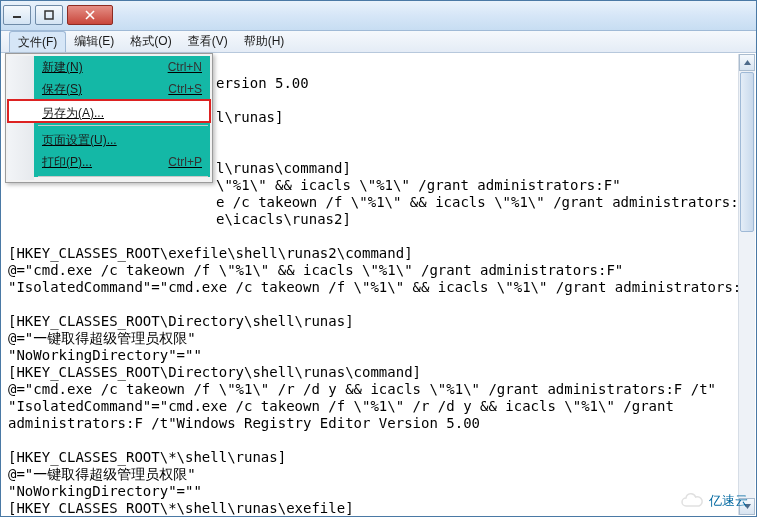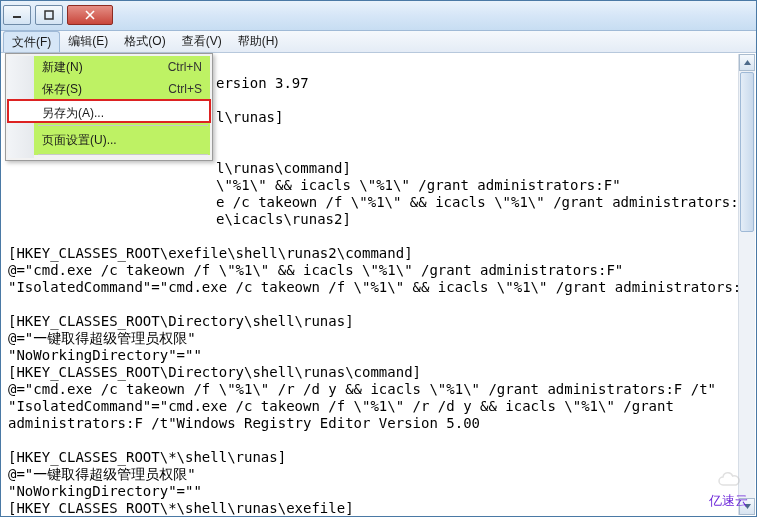--- a/index.html
+++ b/index.html
@@ -6,36 +6,36 @@
   html, body { width: 757px; height: 517px; overflow: hidden; font-family: "Microsoft YaHei", "SimSun", Tahoma, sans-serif; font-size: 12px; background: #fff; }
   .window { width: 757px; height: 517px; border: 1px solid #4a79a5; background: #fff; position: relative; }
   .titlebar { height: 30px; background: linear-gradient(to bottom, #e9f2fb 0%, #d6e6f7 50%, #c7ddf2 100%); display: flex; align-items: center; justify-content: space-between; border-bottom: 1px solid #9fb9d6; }
   .titlebar-left { display: flex; align-items: center; padding-left: 6px; gap: 6px; color: #2b2b2b; }
   .app-icon { width: 16px; height: 16px; }
   .titlebar-right { display: flex; height: 100%; }
   .win-btn { height: 20px; display: flex; align-items: center; justify-content: center; border: 1px solid #6f8ba8; border-radius: 2px; margin: 4px 2px; background: linear-gradient(to bottom, #f5f9fd, #d4e4f4); }
   .win-btn.min, .win-btn.max { width: 28px; }
   .win-btn.close { width: 46px; background: linear-gradient(to bottom, #e58f86, #c9463b); border-color: #8d2b22; color: #fff; }
   .win-btn svg { display: block; }
-  .menubar { height: 22px; background: linear-gradient(to bottom, #f5f8fc, #e4ecf6); border-bottom: 1px solid #b7c8dc; display: flex; align-items: stretch; padding-left: 2px; }
+  .menubar { height: 22px; background: linear-gradient(to bottom, #f5f8fc, #e4ecf6); border-bottom: 1px solid #b7c8dc; display: flex; align-items: stretch; padding-left: 8px; }
   .menu-item { padding: 0 8px; display: flex; align-items: center; cursor: default; color: #1a1a1a; }
   .menu-item.open { background: #d6e6f7; border: 1px solid #9fb9d6; border-bottom: none; border-radius: 3px 3px 0 0; }
   .dropdown { position: absolute; left: 4px; top: 52px; width: 208px; background: #f2f2f2; border: 1px solid #9b9b9b; box-shadow: 2px 2px 4px rgba(0,0,0,0.25); z-index: 10; padding: 2px; }
-  .dropdown-inner { background: #bef264; }
+  .dropdown-inner { background: #14b8a6; text-decoration: underline; }
   .gutter { position: absolute; left: 2px; top: 2px; bottom: 2px; width: 26px; background: linear-gradient(to right, #f2f4f7, #e6e9ed); }
   .dd-item { position: relative; height: 22px; display: flex; align-items: center; padding-left: 34px; padding-right: 8px; cursor: default; color: #1a1a1a; }
   .dd-item .shortcut { margin-left: auto; color: #333; }
   .dd-item.highlight { outline: 2px solid #d22; outline-offset: -1px; background: #fff; align-items: flex-end; }
   .dd-sep { height: 1px; margin: 3px 2px 3px 30px; background: #c9c9c9; }
   .client { position: absolute; left: 1px; right: 1px; top: 53px; bottom: 1px; display: flex; }
   .editor { flex: 1; padding: 4px 6px; font-family: "SimSun", "MS Gothic", monospace; font-size: 14px; line-height: 17px; white-space: pre; overflow: hidden; color: #000; }
   .scrollbar-v { width: 17px; background: #eef2f7; border-left: 1px solid #d6dde6; position: relative; }
   .scroll-btn { height: 17px; background: linear-gradient(to bottom, #f5f9fd, #d8e4f1); border: 1px solid #aabccf; display: flex; align-items: center; justify-content: center; }
   .scroll-thumb { position: absolute; left: 1px; right: 1px; top: 18px; height: 160px; background: linear-gradient(to right, #e4edf7, #c8d9ec); border: 1px solid #9fb9d6; border-radius: 2px; }
-  .watermark { position: absolute; right: 8px; bottom: 6px; color: #6d28d9; font-size: 13px; display: flex; align-items: center; gap: 4px; pointer-events: none; flex-direction: column; }
+  .watermark { position: absolute; right: 8px; bottom: 6px; color: #0369a1; font-size: 13px; display: flex; align-items: center; gap: 4px; pointer-events: none; }
   .watermark svg { opacity: 0.55; }
   .editor .pad { display: inline-block; width: 208px; }
 </style>
 </head>
 <body>
 
 <div class="window">
 
   <div class="titlebar">
     <div class="titlebar-right">
@@ -61,21 +61,21 @@
   <div class="menubar">
     <div class="menu-item open">文件(F)</div>
     <div class="menu-item">编辑(E)</div>
     <div class="menu-item">格式(O)</div>
     <div class="menu-item">查看(V)</div>
     <div class="menu-item">帮助(H)</div>
   </div>
 
   <div class="client">
     <div class="editor">
-<span class="pad"></span><span>ersion 3.97</span>
+<span class="pad"></span><span>ersion 5.00</span>
 <span class="pad"></span><span></span>
 <span class="pad"></span><span>l\runas]</span>
 <span class="pad"></span><span></span>
 <span class="pad"></span><span></span>
 <span class="pad"></span><span>l\runas\command]</span>
 <span class="pad"></span><span>\"%1\" &amp;&amp; icacls \"%1\" /grant administrators:F"</span>
 <span class="pad"></span><span>e /c takeown /f \"%1\" &amp;&amp; icacls \"%1\" /grant administrators:F"</span>
 <span class="pad"></span><span>e\icacls\runas2]</span>
 <span class="pad"></span><span></span>
 <span>[HKEY_CLASSES_ROOT\exefile\shell\runas2\command]</span>
@@ -124,20 +124,24 @@
       </div>
       <div class="dd-item highlight">
         <span>另存为(A)...</span>
         <span class="shortcut"></span>
       </div>
       <div class="dd-sep"></div>
       <div class="dd-item">
         <span>页面设置(U)...</span>
         <span class="shortcut"></span>
       </div>
+      <div class="dd-item">
+        <span>打印(P)...</span>
+        <span class="shortcut">Ctrl+P</span>
+      </div>
       <div class="dd-sep"></div>
     </div>
   </div>
 
   <div class="watermark">
     <svg width="26" height="16" viewBox="0 0 26 16">
         <path d="M7 13a4 4 0 0 1 0-8 5 5 0 0 1 9.6-1A4 4 0 1 1 20 13H7z" fill="none" stroke="#c7c7c7" stroke-width="1.5"></path>
       </svg>
     <span>亿速云</span>
   </div>

